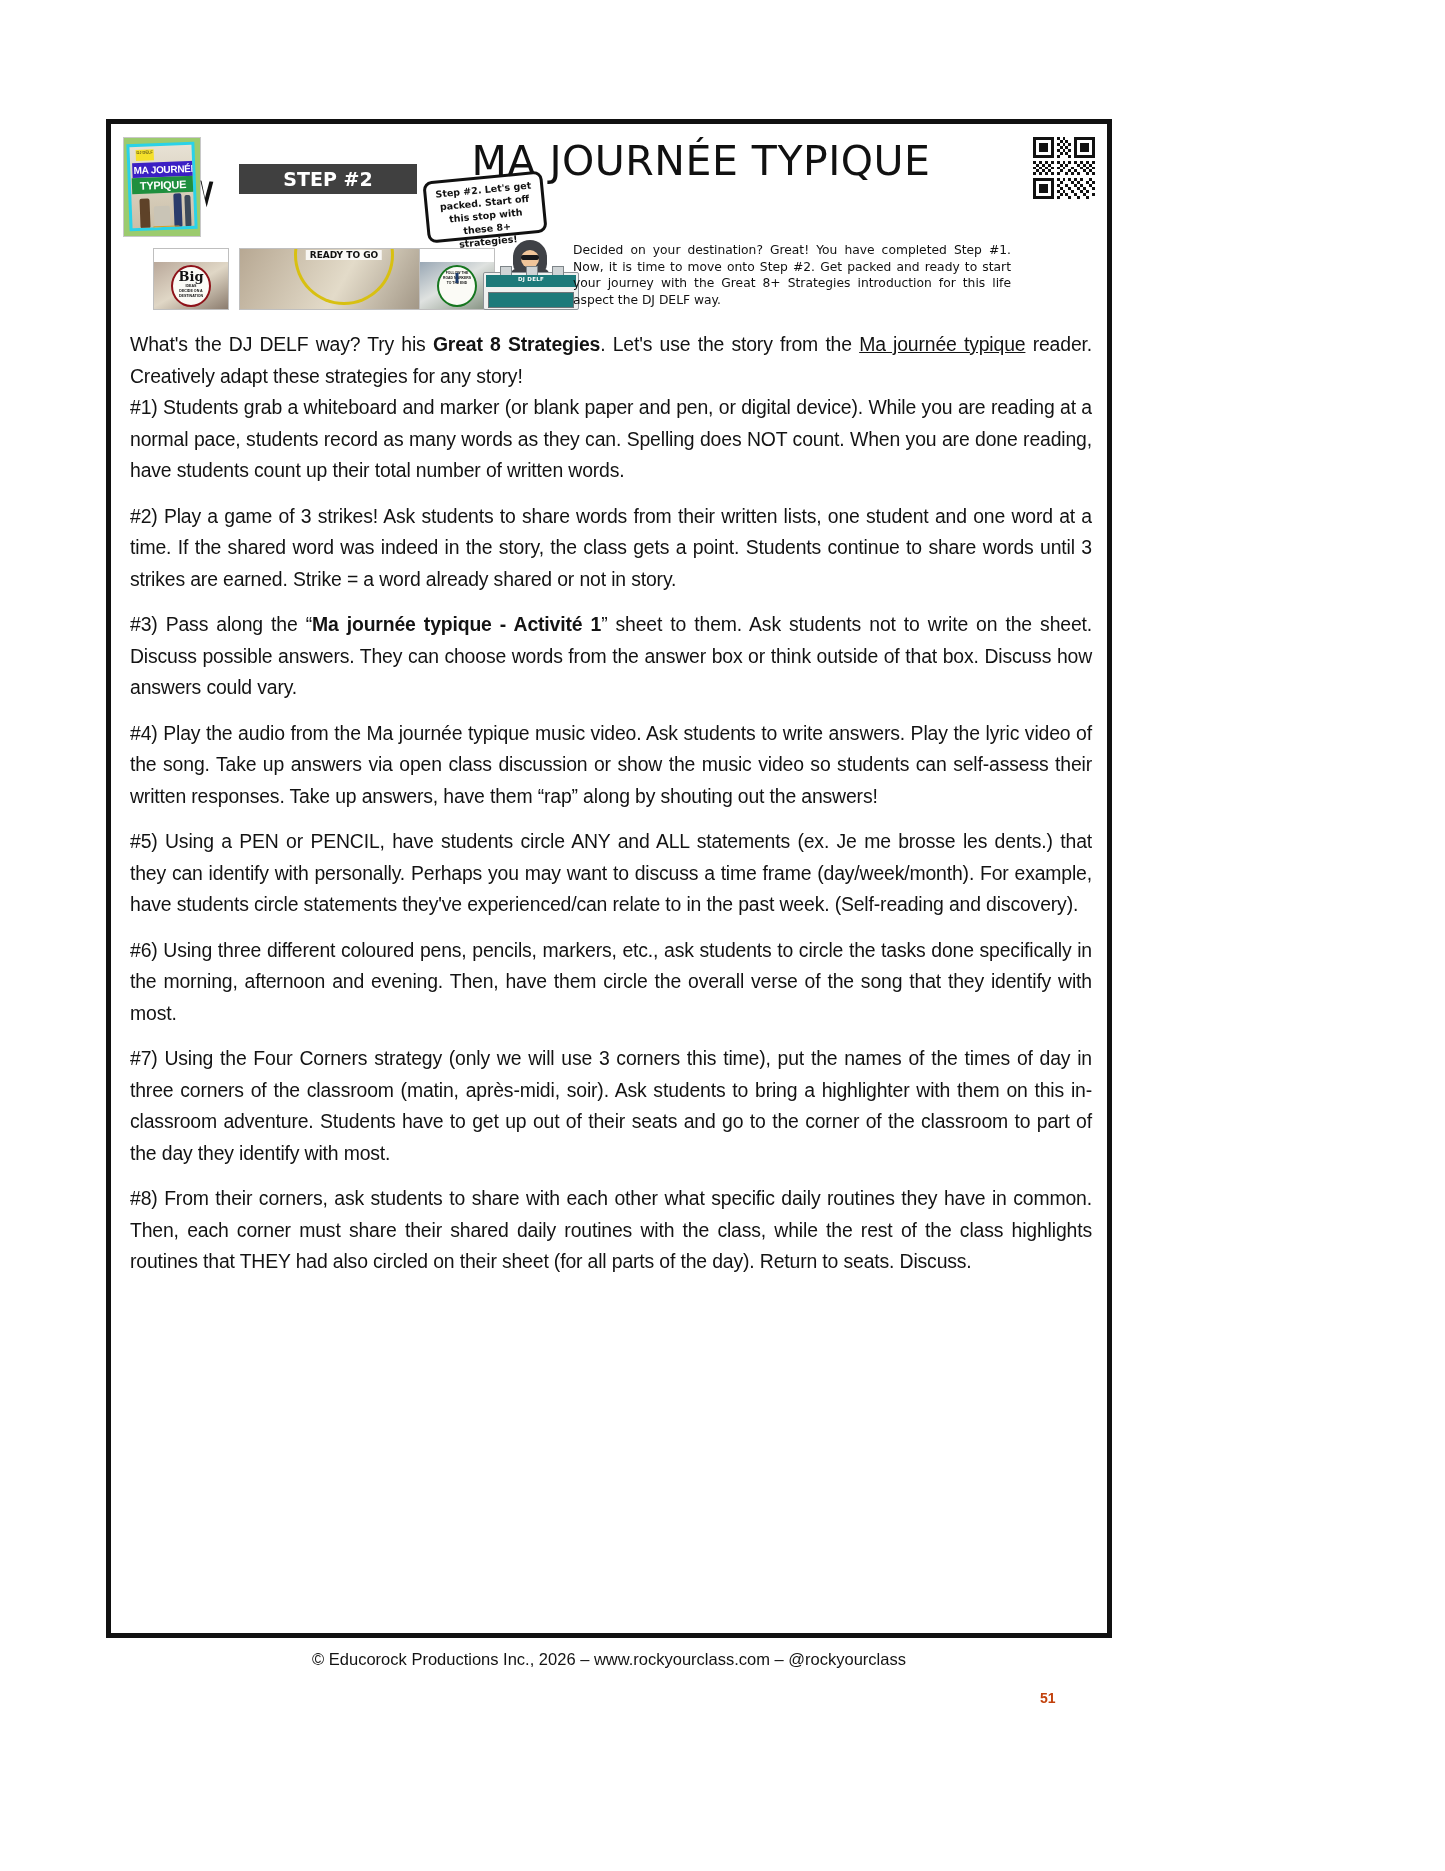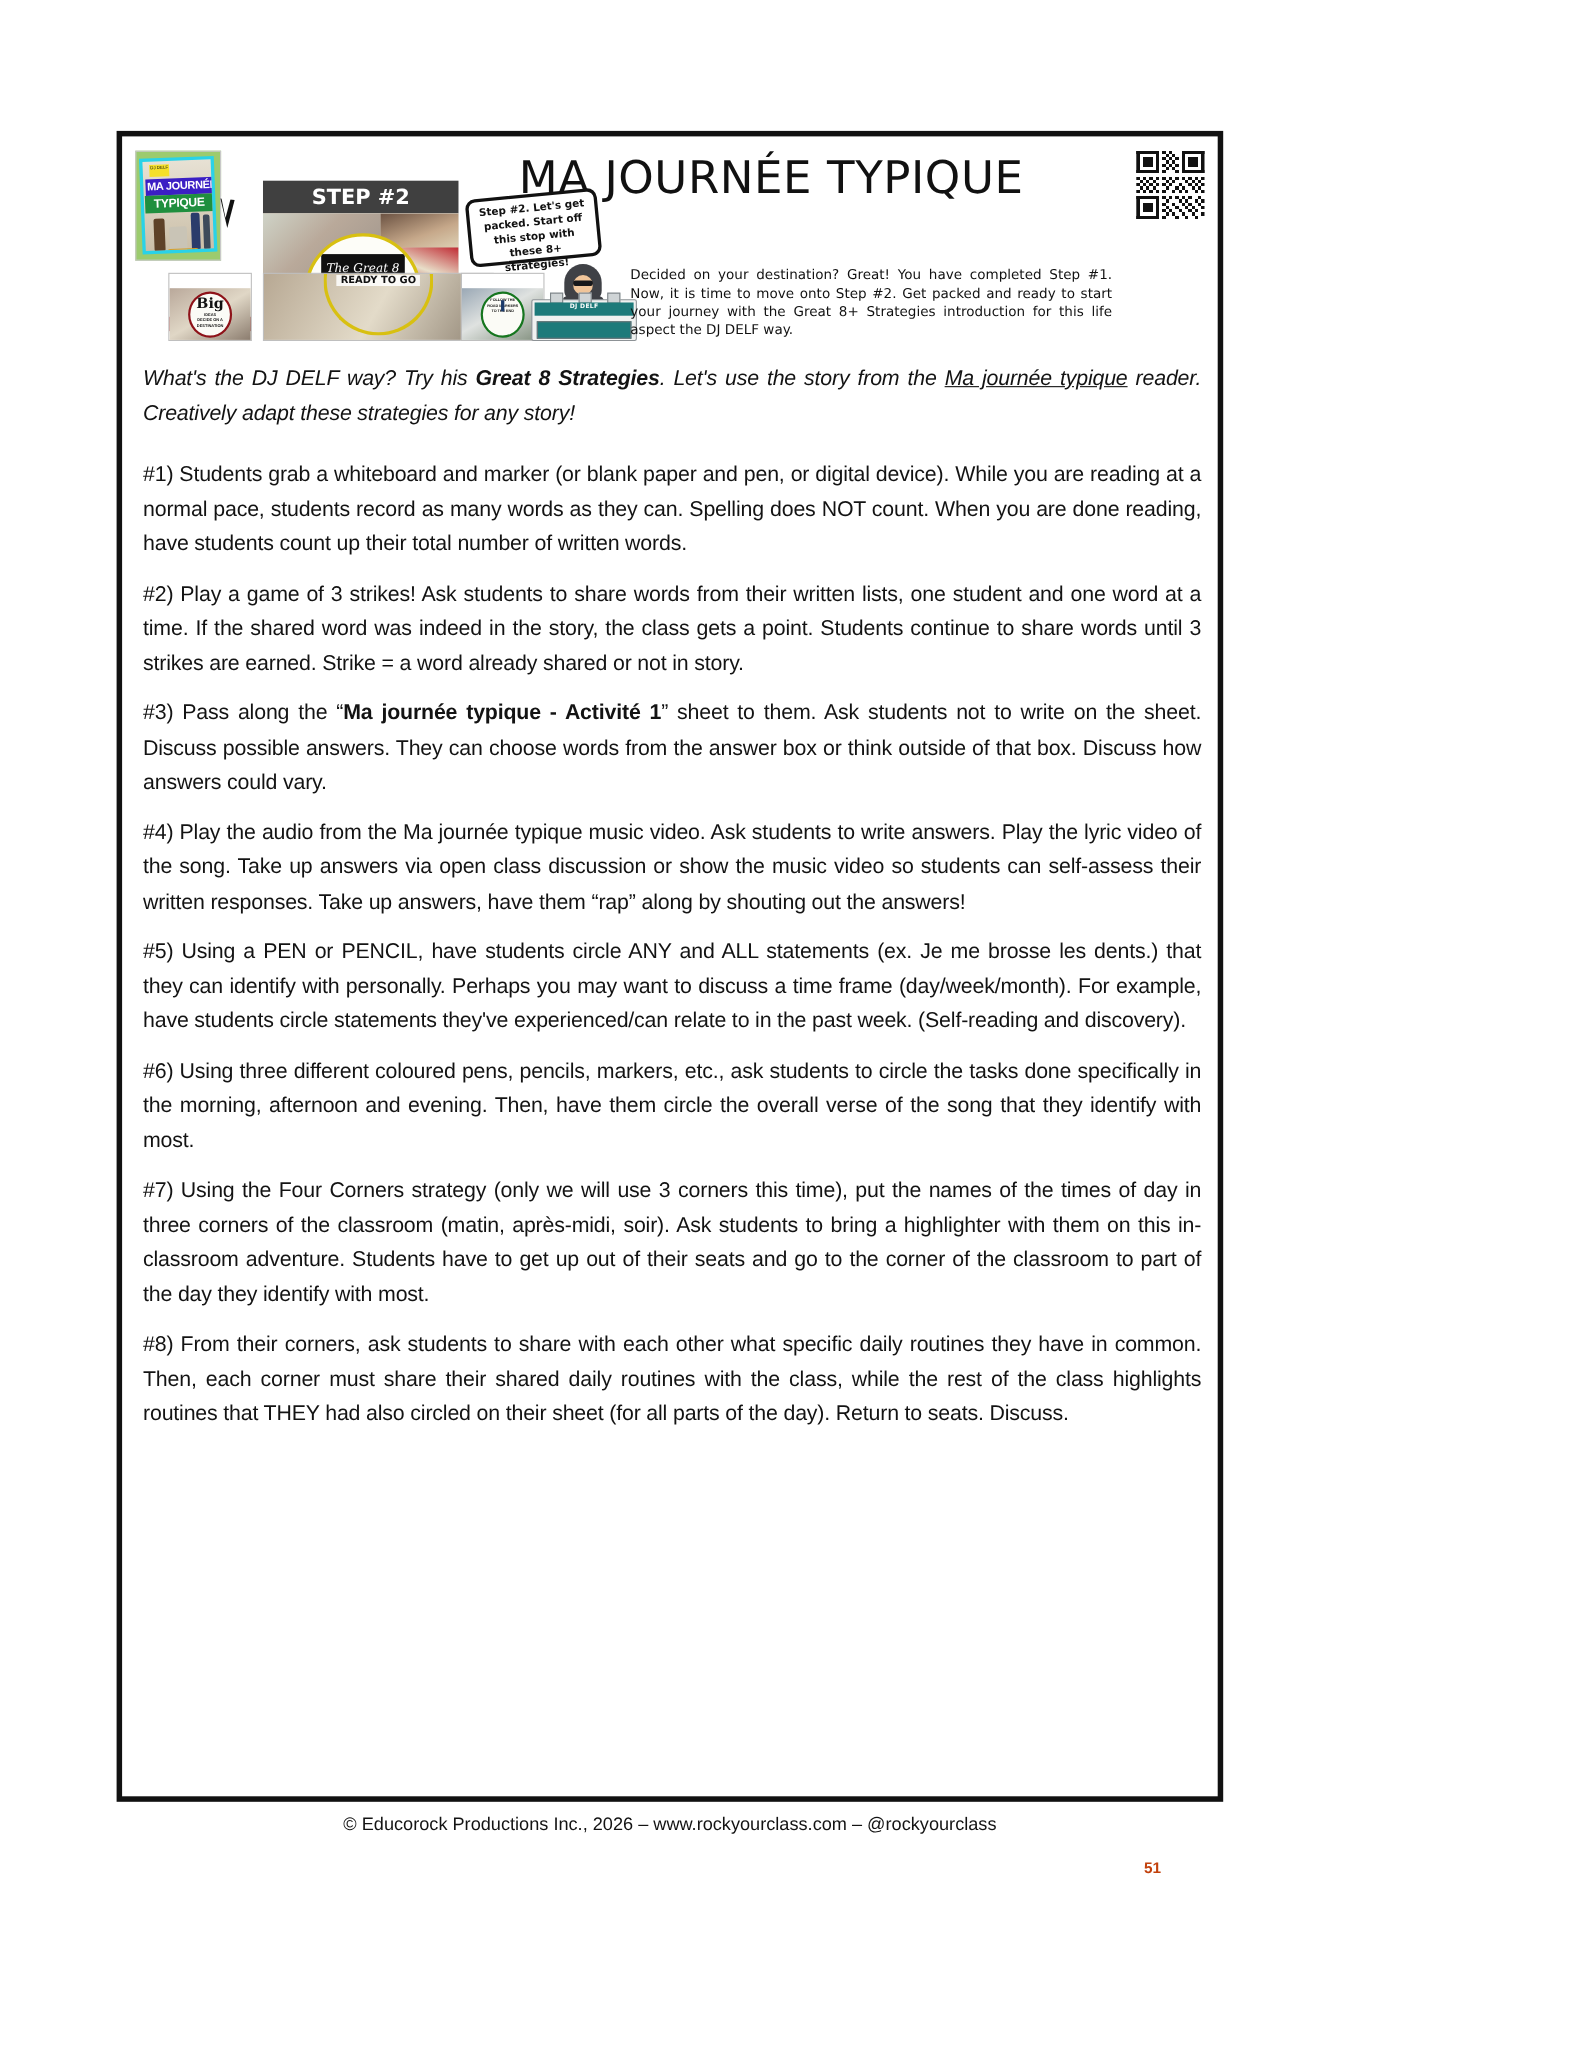--- a/index.html
+++ b/index.html
@@ -454,21 +454,21 @@
   .para {
     font-family: "Liberation Sans", sans-serif;
     font-size: 19.4px;
     line-height: 31.5px;
     color: #131313;
     text-align: justify;
     margin: 0 0 14px 0;
     letter-spacing: -0.15px;
     font-stretch: condensed;
   }
-  .para.first { margin-bottom: 24px; font-style: italic; }
+  .para.first { margin-bottom: 0; }
   .para b { font-weight: bold; }
   .para u { text-decoration: underline; }
 
   
   .footer {
     position: absolute;
     left: 106px;
     top: 1650px;
     width: 1006px;
     text-align: center;
@@ -627,34 +627,20 @@
             <rect x="8" y="20" width="1" height="1"></rect>
               <rect x="12" y="20" width="1" height="1"></rect>
               <rect x="15" y="20" width="1" height="1"></rect>
               <rect x="18" y="20" width="1" height="1"></rect>
           </g>
         </svg>
       </div>
 
       <div class="step2">
         <div class="step2-hd">STEP #2</div>
-        <div class="step2-body">
-          <div class="coll c-a"></div>
-          <div class="coll c-b"></div>
-          <div class="coll c-c"></div>
-          <div class="coll c-d"></div>
-          <div class="coll c-e"></div>
-          <div class="step2-circle">
-            <div class="chalk">
-              <span>The Great 8</span>
-              <span>Strategies</span>
-            </div>
-            <div class="step2-sub">GET PACKED AND</div>
-          </div>
-        </div>
       </div>
 
       <div class="step2-wide">
         <div class="ready-arc"></div>
         <div class="ready">READY TO GO</div>
       </div>
 
       <div class="bubble-tail"></div>
       <div class="bubble-tail2"></div>
       <div class="bubble">

